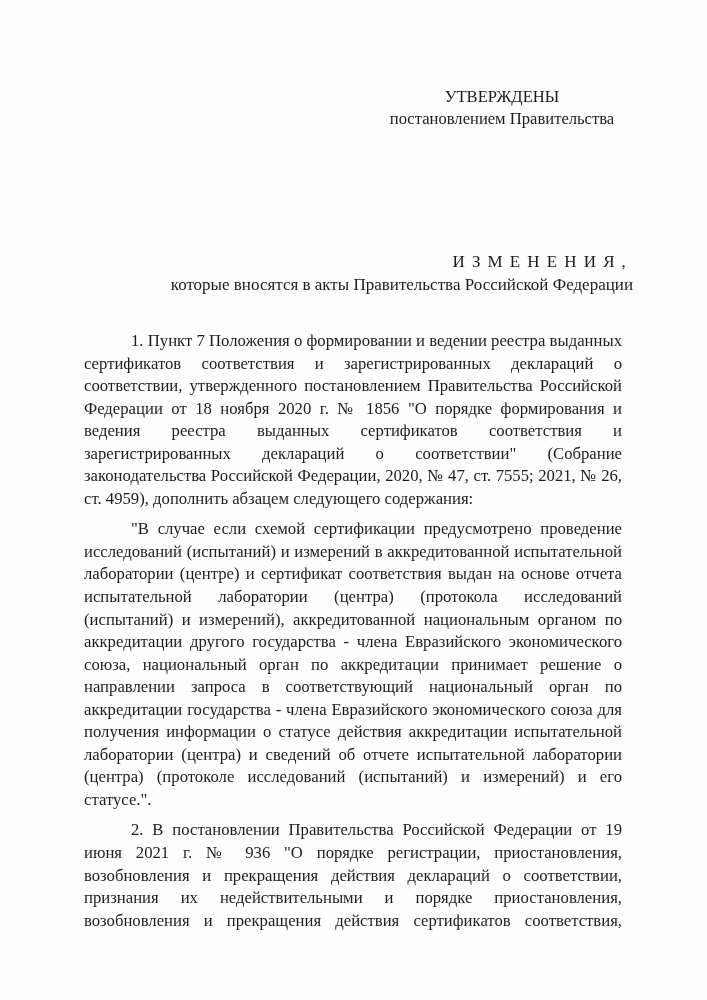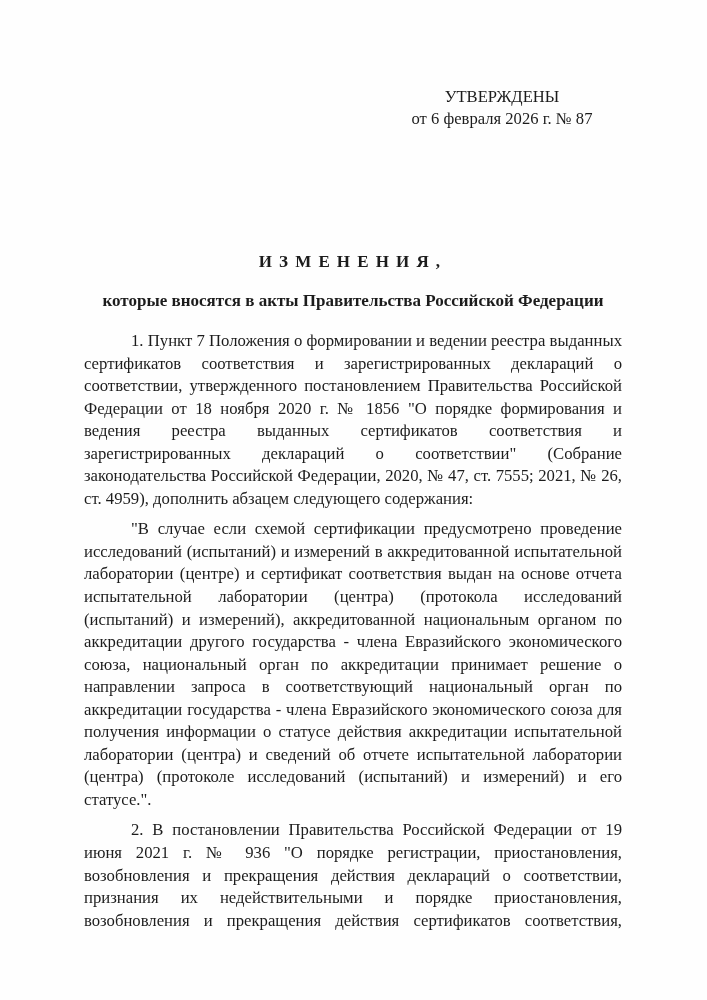--- a/index.html
+++ b/index.html
@@ -24,32 +24,32 @@
     text-align: center;
     font-size: 16.6px;
     line-height: 22.4px;
     font-weight: 400;
   }
   .title-block {
     position: absolute;
     top: 250px;
     left: 73px;
     width: 560px;
-    text-align: center;
-    font-weight: 700;
+    text-align: right;
+    font-weight: 400;
   }
   .title-line1 {
     font-size: 17px;
     line-height: 23px;
     letter-spacing: 0.42em;
   }
   .title-line2 {
     font-size: 17px;
     line-height: 23px;
-    margin-top: 16px;
+    margin-top: 0px;
   }
   .body-text {
     position: absolute;
     top: 322px;
     left: 76px;
     width: 554px;
     font-size: 16.7px;
     line-height: 22.55px;
     text-align: justify;
     hyphens: none;
@@ -63,21 +63,21 @@
     text-align-last: justify;
   }
 </style>
 </head>
 <body>
 
 <div class="page">
 
   <div class="approval-block">
     <div>УТВЕРЖДЕНЫ</div>
-    <div>от 6 февраля 2026 г. № 87</div>
+    <div>постановлением Правительства</div>
   </div>
 
   <div class="title-block">
     <div class="title-line1">ИЗМЕНЕНИЯ,</div>
     <div class="title-line2">которые вносятся в акты Правительства Российской Федерации</div>
   </div>
 
   <div class="body-text">
     <p>1. Пункт 7 Положения о формировании и ведении реестра выданных сертификатов соответствия и зарегистрированных деклараций о соответствии, утвержденного постановлением Правительства Российской Федерации от 18 ноября 2020 г. № 1856 "О порядке формирования и ведения реестра выданных сертификатов соответствия и зарегистрированных деклараций о соответствии" (Собрание законодательства Российской Федерации, 2020, № 47, ст. 7555; 2021, № 26, ст. 4959), дополнить абзацем следующего содержания:</p>
     <p>"В случае если схемой сертификации предусмотрено проведение исследований (испытаний) и измерений в аккредитованной испытательной лаборатории (центре) и сертификат соответствия выдан на основе отчета испытательной лаборатории (центра) (протокола исследований (испытаний) и измерений), аккредитованной национальным органом по аккредитации другого государства - члена Евразийского экономического союза, национальный орган по аккредитации принимает решение о направлении запроса в соответствующий национальный орган по аккредитации государства - члена Евразийского экономического союза для получения информации о статусе действия аккредитации испытательной лаборатории (центра) и сведений об отчете испытательной лаборатории (центра) (протоколе исследований (испытаний) и измерений) и его статусе.".</p>

